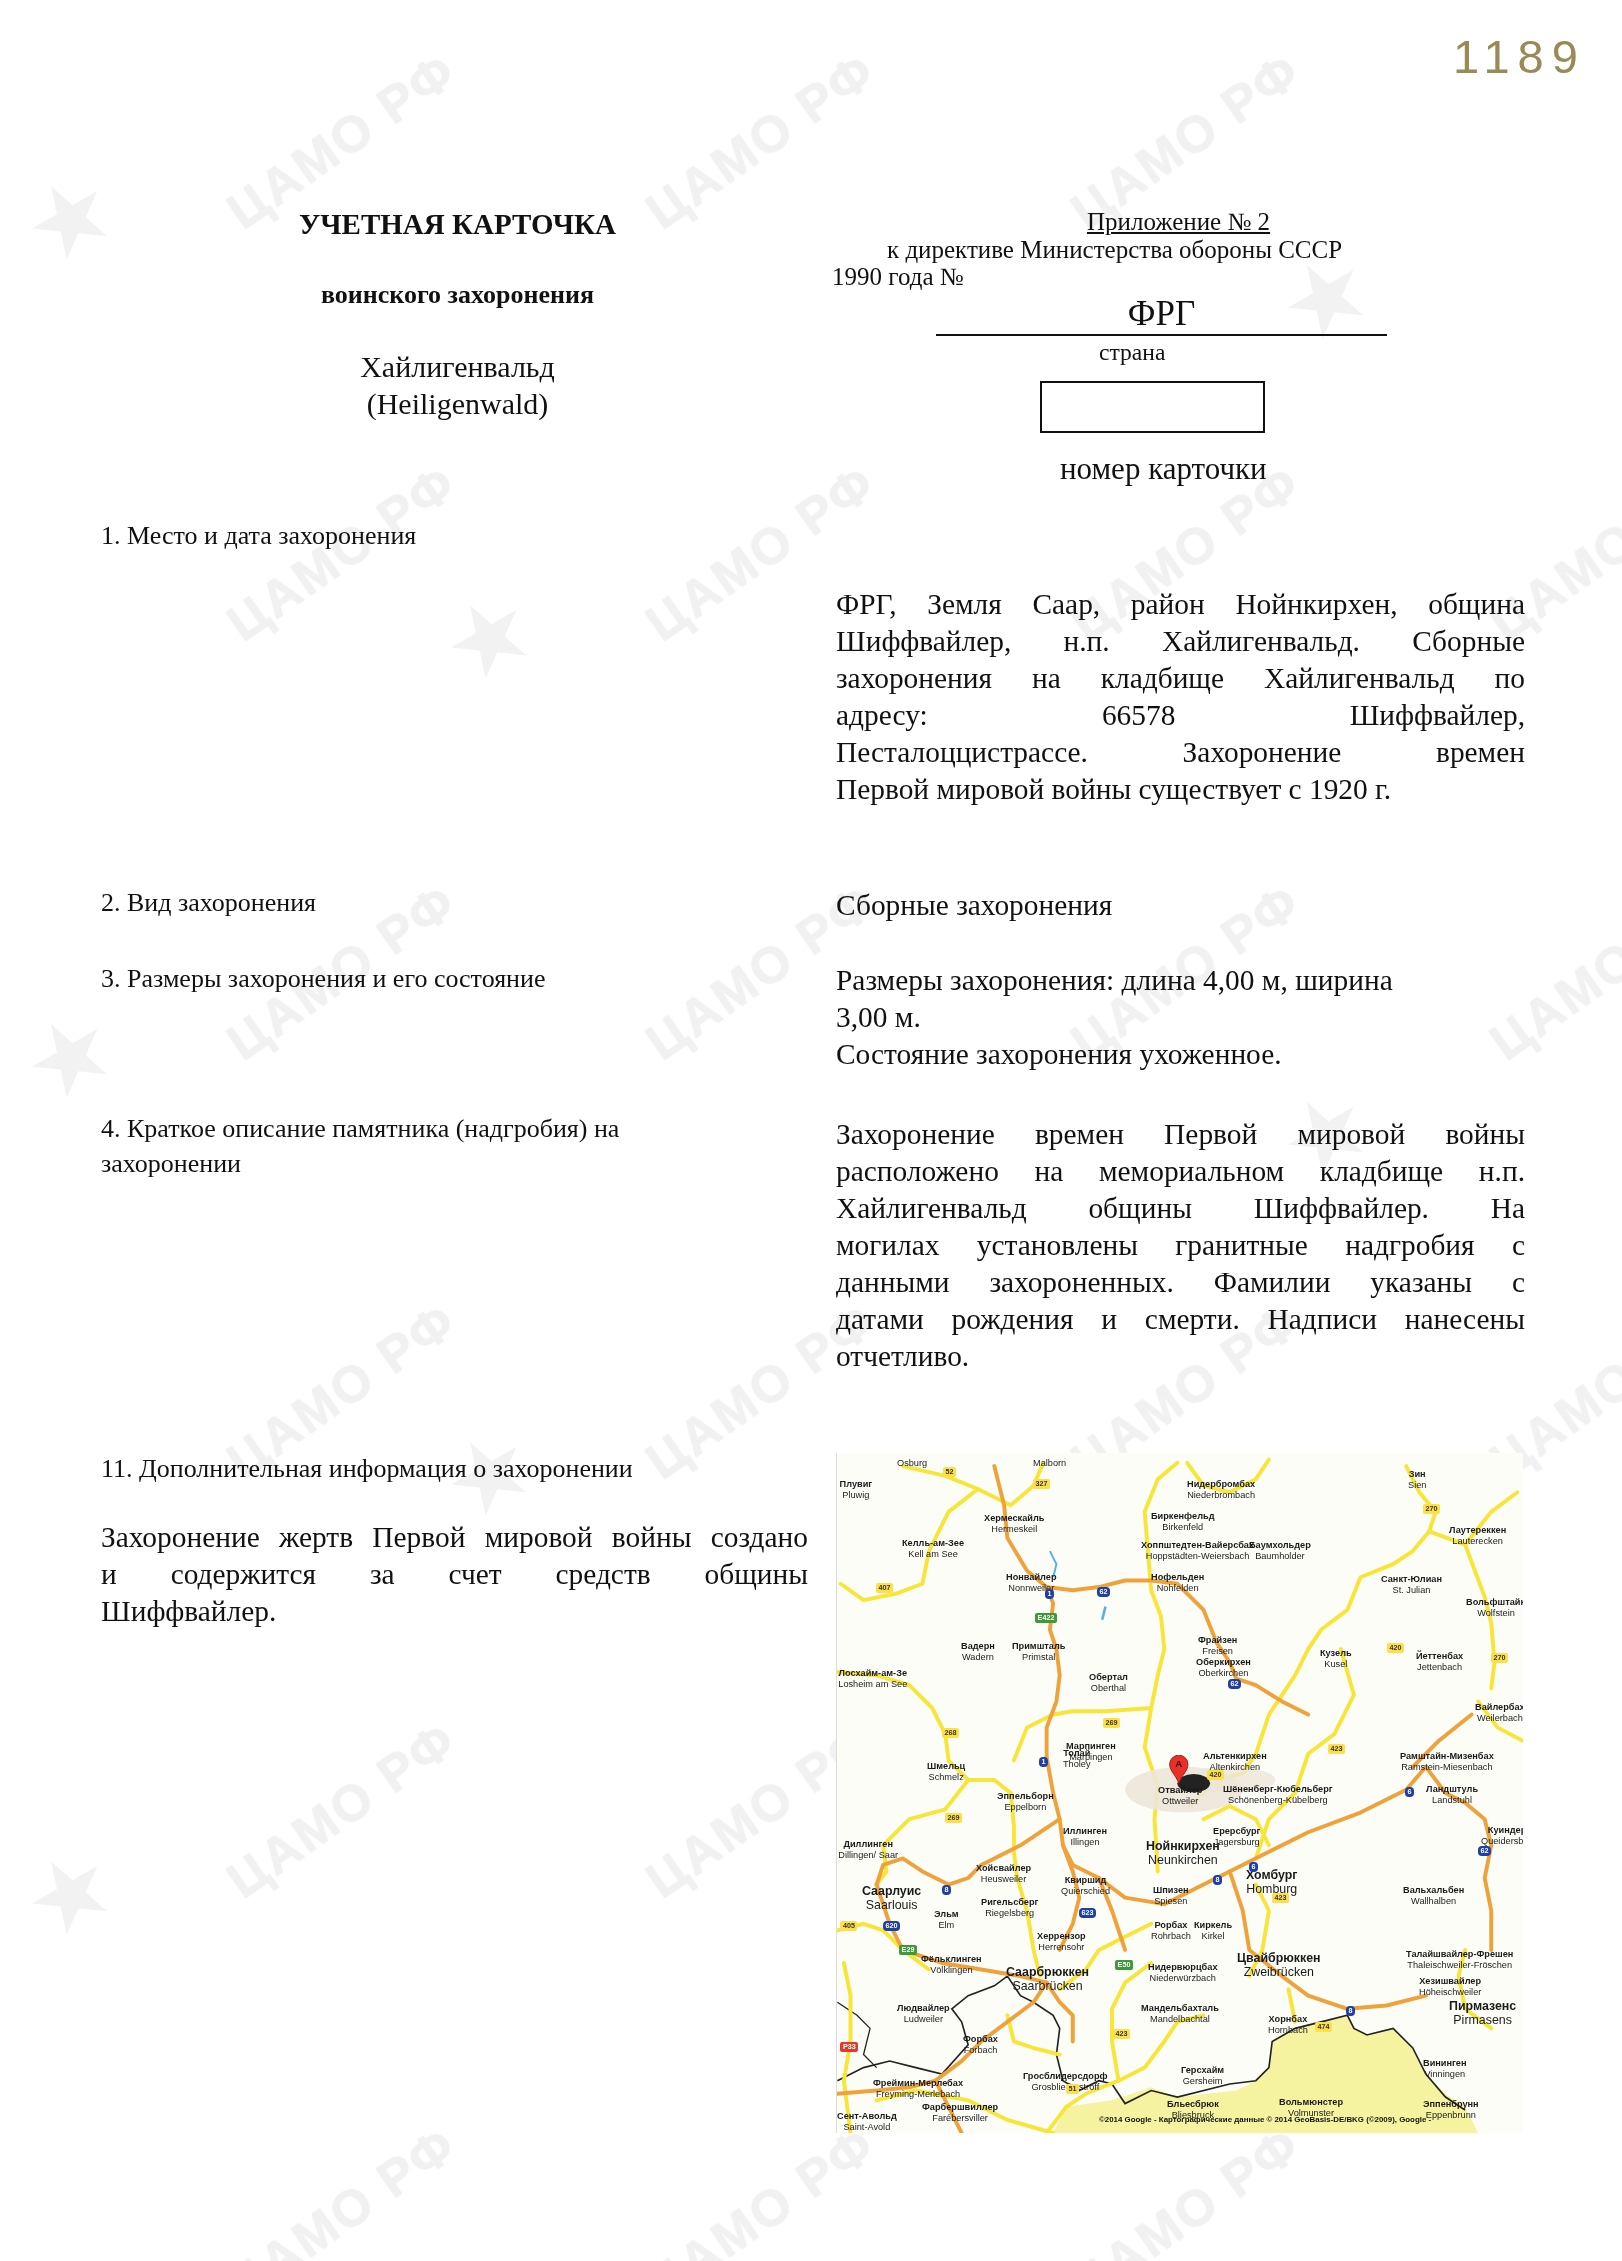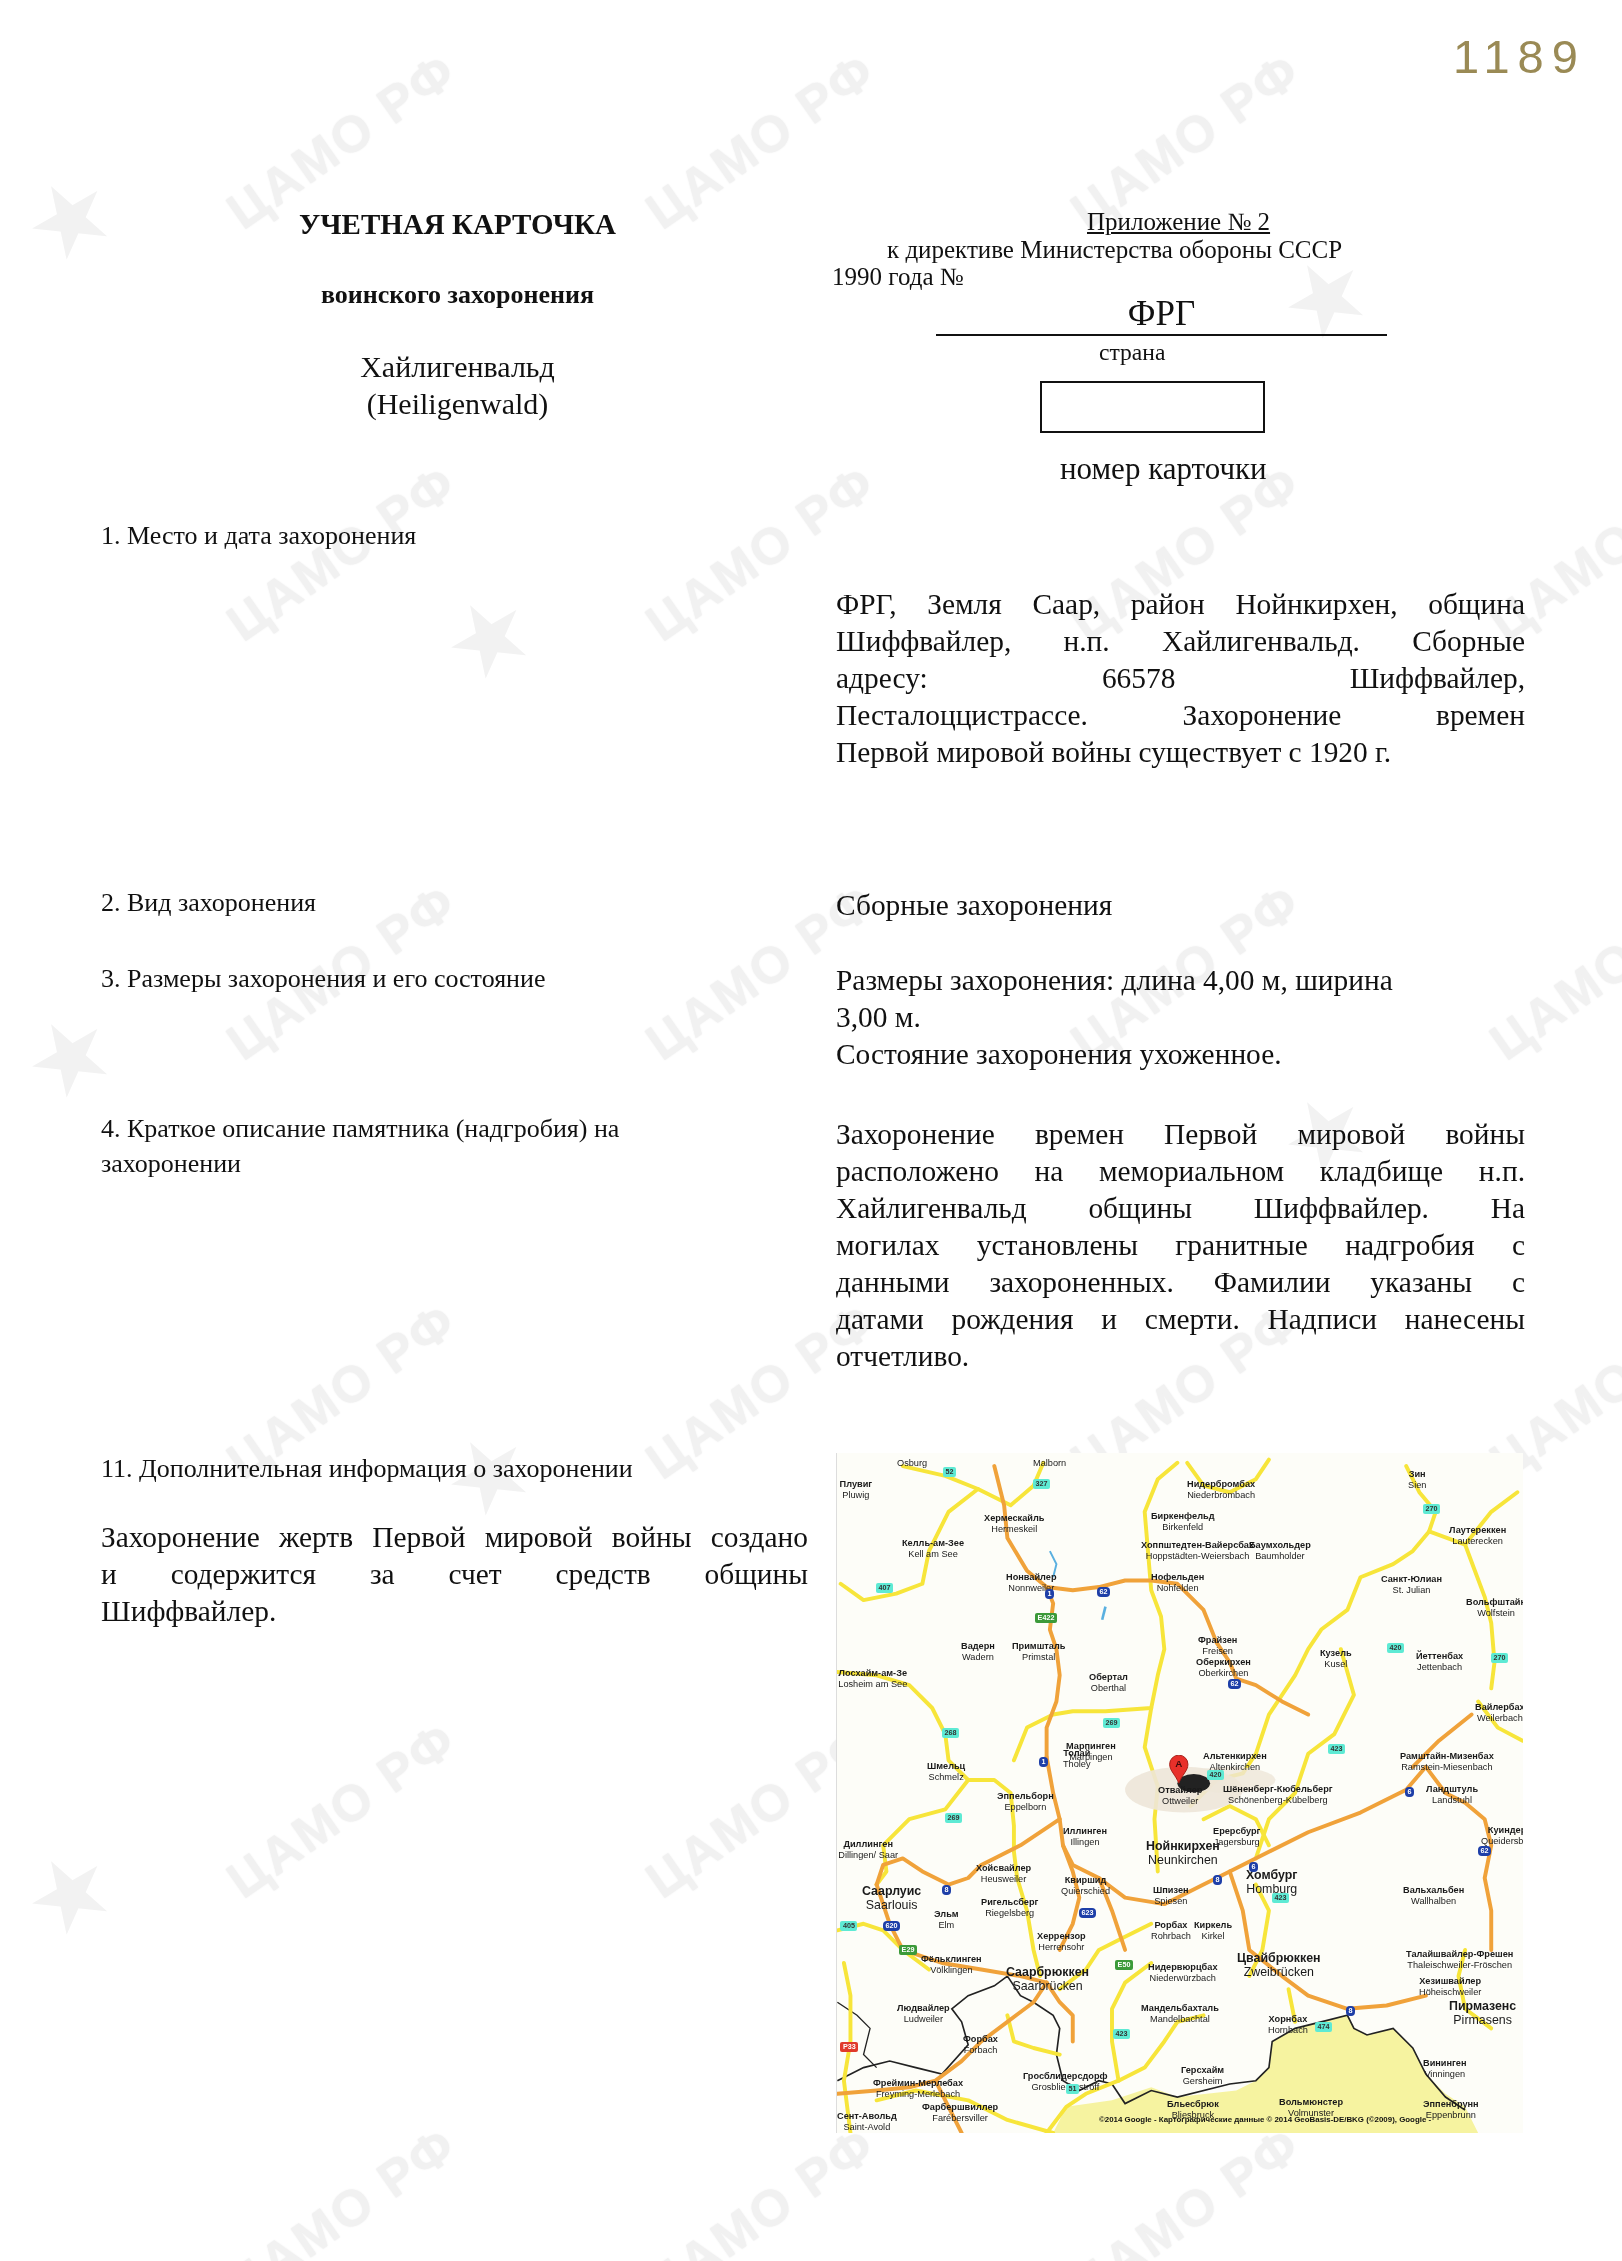--- a/index.html
+++ b/index.html
@@ -33,21 +33,21 @@
   .left-val .ln.last{text-align-last:left;}
   .map{position:absolute;left:836px;top:1453px;width:686px;height:680px;background:#fdfdf8;overflow:hidden;
        border-left:0.7px solid #ddd;}
   .map svg{position:absolute;left:0;top:0;}
   .city{position:absolute;font-family:"Liberation Sans","DejaVu Sans",sans-serif;font-size:9.2px;
         font-weight:bold;color:#1a1a1a;text-align:center;line-height:10.5px;white-space:nowrap;}
   .city .lat{font-weight:normal;display:block;}
   .city.big{font-size:12.4px;line-height:13.7px;}
   .shield{position:absolute;font-family:"Liberation Sans","DejaVu Sans",sans-serif;font-size:7.2px;
           font-weight:bold;padding:0.7px 2.6px;border-radius:2px;line-height:8.5px;}
-  .sh-y{background:#5eead4;color:#333;}
+  .sh-y{background:#fde047;color:#333;}
   .sh-b{background:#1e3fa8;color:#fff;border-radius:3.9px;}
   .sh-g{background:#3c9a3a;color:#fff;}
   .sh-r{background:#e03a2a;color:#fff;}
   .copyright{position:absolute;left:262px;bottom:9.2px;font-family:"Liberation Sans","DejaVu Sans",sans-serif;
              font-size:7.9px;font-weight:bold;color:#111;white-space:nowrap;}
   .marker{position:absolute;}
 </style>
 </head>
 <body>
 
@@ -93,20 +93,21 @@
 <div class="app app3">1990 года №</div>
 <div class="country">ФРГ</div>
 <div class="country-lbl">страна</div>
 <div class="cardbox"></div>
 <div class="card-lbl">номер карточки</div>
 
 <div class="lbl" style="top:518px;">1. Место и дата захоронения</div>
 <div class="val" style="top:586px;">
   <span class="ln">ФРГ, Земля Саар, район Нойнкирхен, община</span>
   <span class="ln">Шиффвайлер, н.п. Хайлигенвальд. Сборные</span>
+  <span class="ln">захоронения на кладбище Хайлигенвальд по</span>
   <span class="ln">адресу: 66578 Шиффвайлер,</span>
   <span class="ln">Песталоццистрассе. Захоронение времен</span>
   <span class="ln last">Первой мировой войны существует с 1920 г.</span>
 </div>
 
 <div class="lbl" style="top:885px;">2. Вид захоронения</div>
 <div class="val" style="top:887px;">
   <span class="ln last">Сборные захоронения</span>
 </div>
 

